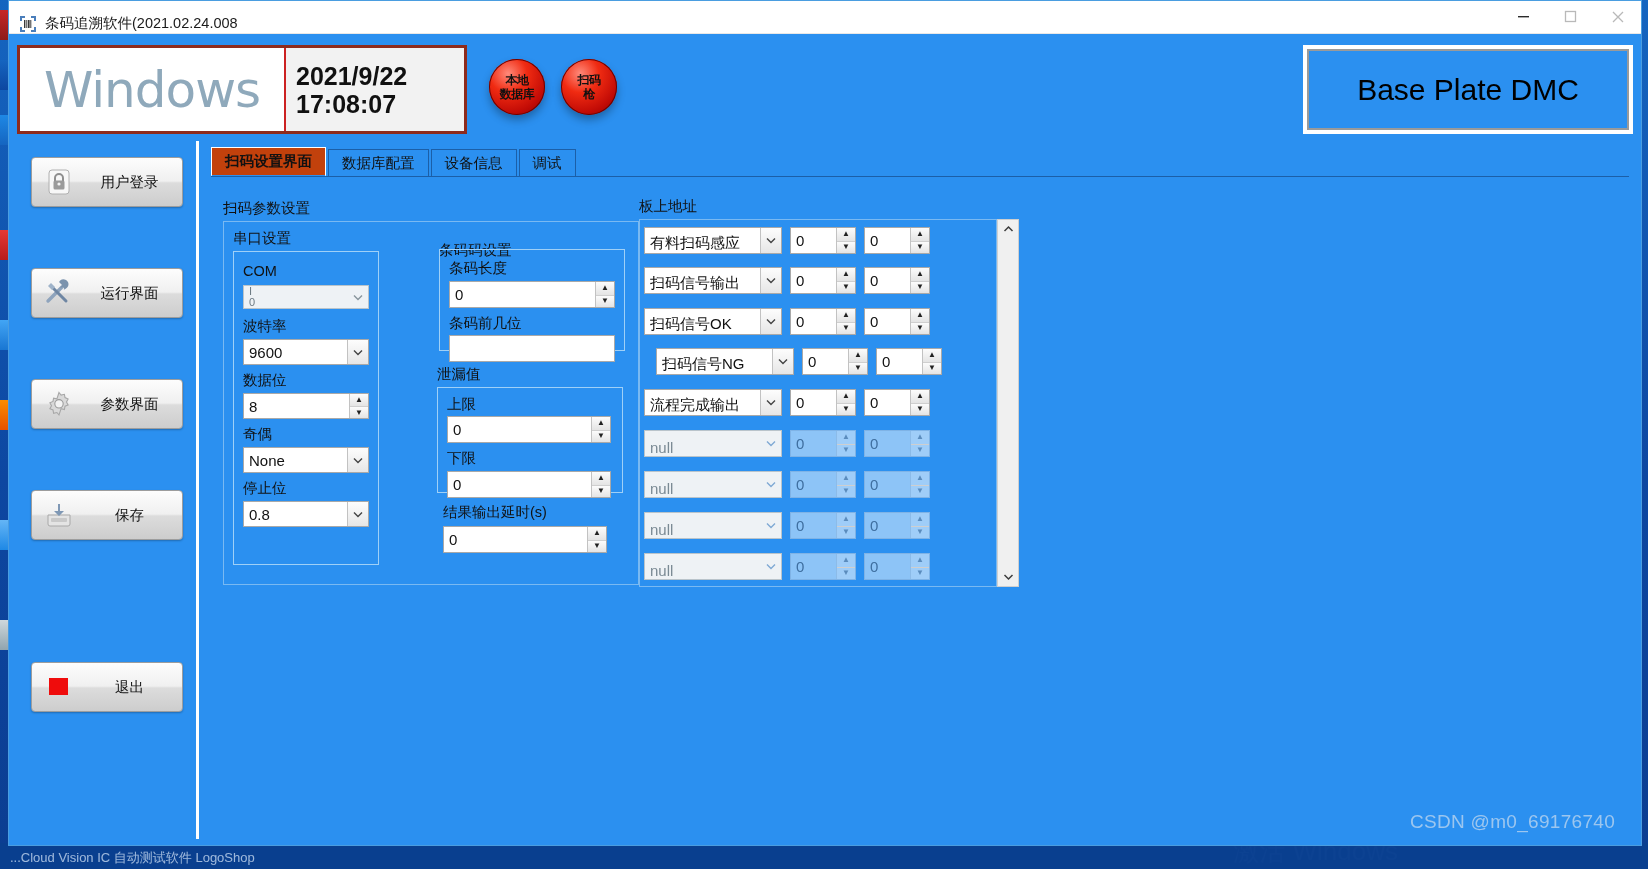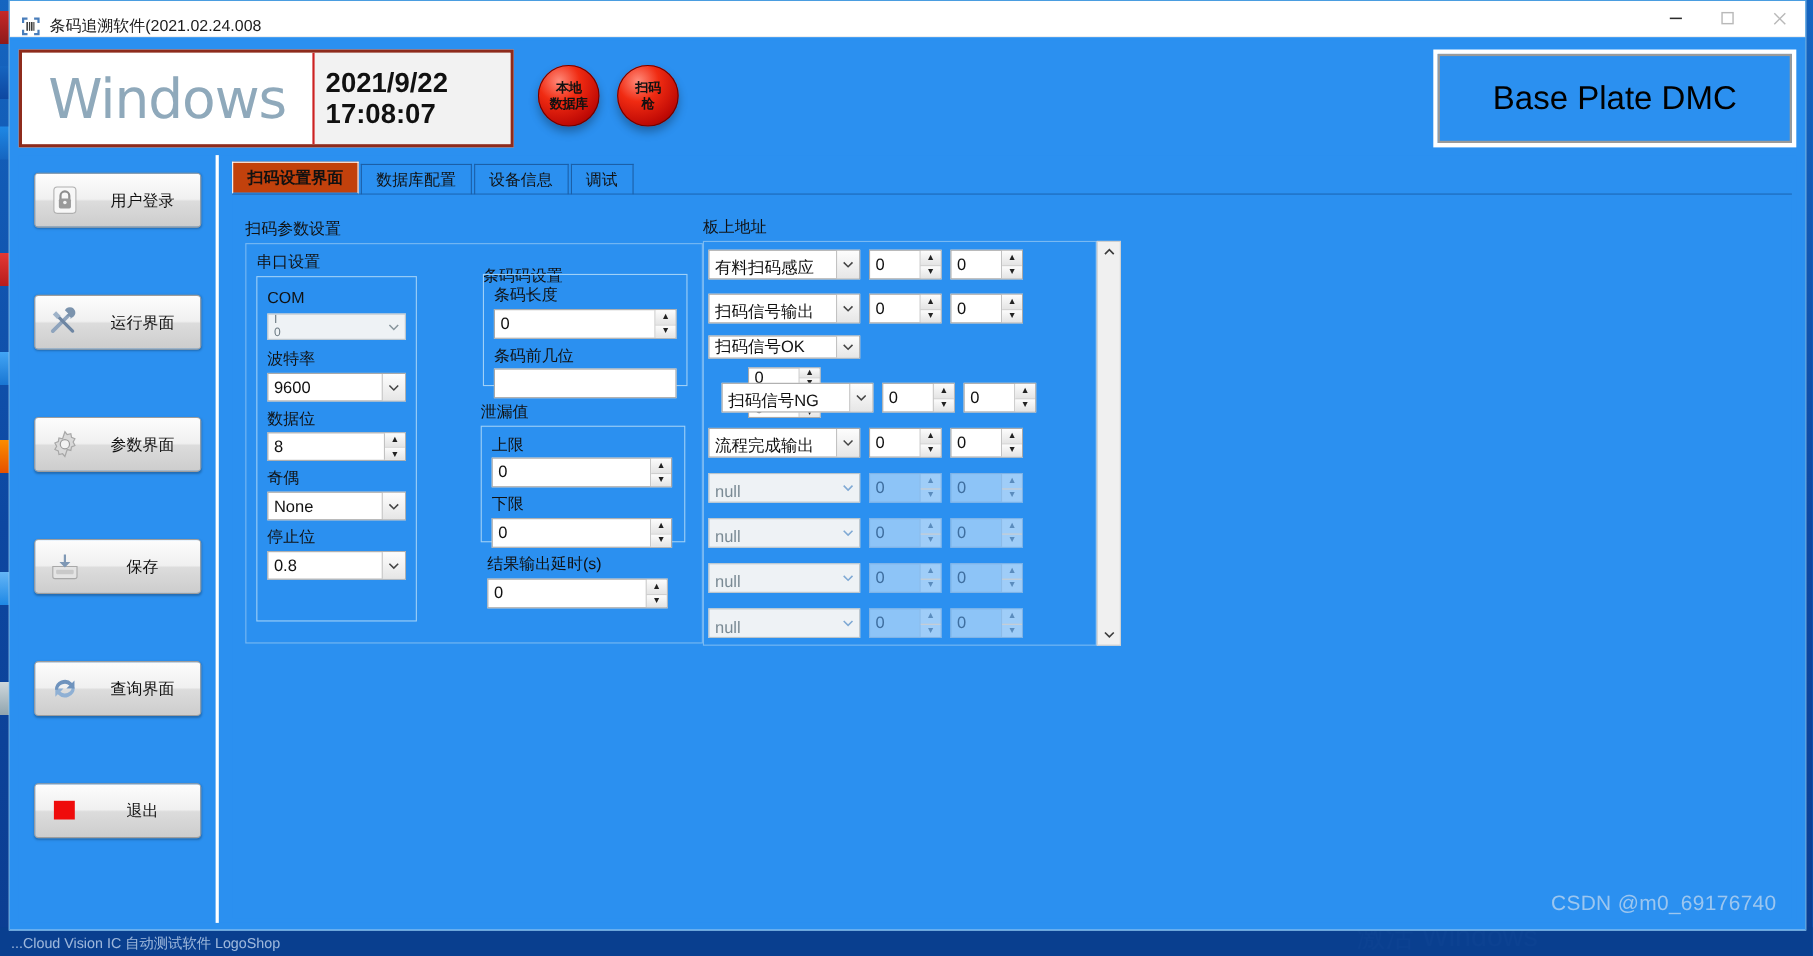--- a/index.html
+++ b/index.html
@@ -398,29 +398,20 @@
             <svg width="30" height="28" viewBox="0 0 30 28">
               <path d="M4 14 h22 v9 a2 2 0 0 1 -2 2 H6 a2 2 0 0 1 -2 -2 z" fill="#e4e4e4" stroke="#a8a8a8"></path>
               <rect x="7" y="17" width="16" height="4" rx="1" fill="#c9c9c9"></rect>
               <path d="M14 3 v7 h-4 l5 5 5-5h-4 V3z" fill="#7f98b5"></path>
             </svg>
           </div>
           <div class="nav-label">保存</div>
         </div>
         <div class="gap-d"></div>
 
-        <div class="nav-btn">
-          <div class="nav-ico">
-            <svg width="28" height="28" viewBox="0 0 28 28">
-              <path d="M23 13a9 9 0 0 1-15.5 6.2l-2.2 2.2V14h7.4l-2.8 2.8A6.4 6.4 0 0 0 20.4 13z" fill="#8fb0d4"></path>
-              <path d="M5 15a9 9 0 0 1 15.5-6.2l2.2-2.2V14h-7.4l2.8-2.8A6.4 6.4 0 0 0 7.6 15z" fill="#6f93bd"></path>
-            </svg>
-          </div>
-          <div class="nav-label">查询界面</div>
-        </div>
         <div class="gap-e"></div>
 
         <div class="nav-btn">
           <div class="nav-ico">
             <svg width="26" height="26" viewBox="0 0 26 26">
                 <rect x="3" y="4" width="19" height="17" fill="#ef0c0c"></rect>
               </svg>
           </div>
           <div class="nav-label">退出</div>
         </div>
@@ -584,21 +575,21 @@
               </div>
               <div class="spin">
                 <div class="sv">0</div>
                 <div class="sbtns">
                     <div class="sb">▲</div>
                     <div class="sb">▼</div>
                   </div>
               </div>
             </div>
 
-            <div class="bal-row" style="top:85px;flex-direction:column;">
+            <div class="bal-row" style="top:85px;">
               <div class="combo">
                 <div class="cv">扫码信号OK</div>
                 <div class="carrow">
                   <svg width="10" height="7" viewBox="0 0 10 7">
                       <path d="M1 1.5 L5 5.5 L9 1.5" stroke="#444" stroke-width="1.4" fill="none"></path>
                     </svg>
                   </div>
               </div>
               <div class="spin">
                 <div class="sv">0</div>

